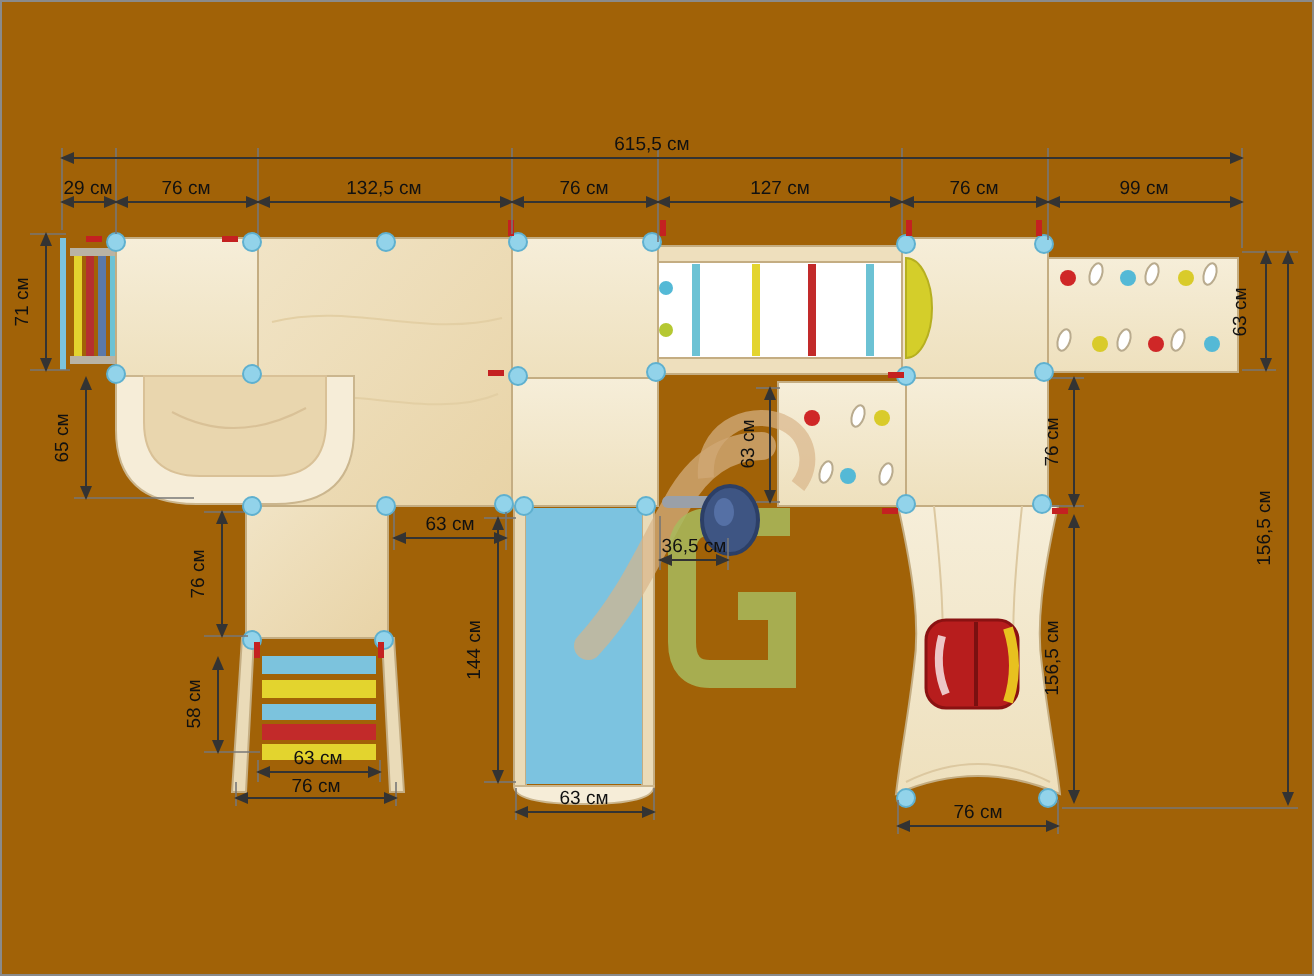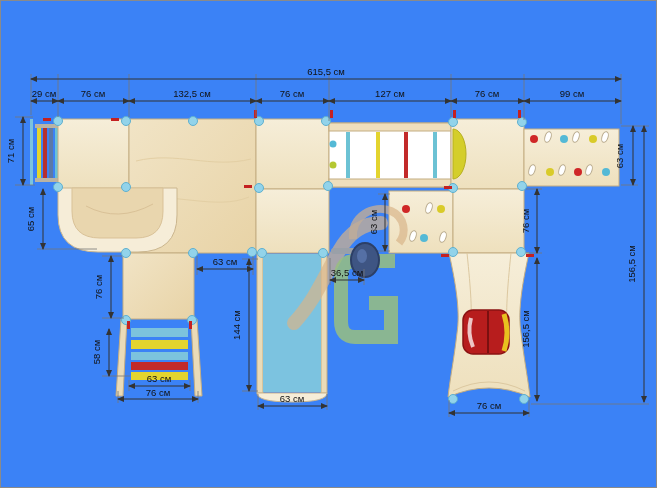--- a/index.html
+++ b/index.html
@@ -1,17 +1,17 @@
 <!DOCTYPE html>
 <html><head>
 <meta charset="utf-8">
 <style>
   html,body{margin:0;padding:0;background:#fff;}
   .canvas{
-    position:relative;width:655px;height:486px;background:#3b82f6;
+    position:relative;width:655px;height:486px;background:#a16207;
     border:1px solid #8a8a8a;overflow:hidden;
     font-family:"Liberation Sans", sans-serif;
   }
   svg{display:block;}
   text.dim{font-family:"Liberation Sans", sans-serif;font-size:9.5px;fill:#111;}
   .dimline{stroke:#333;stroke-width:1;}
   .wit{stroke:#777;stroke-width:0.8;}
   .wood-stroke{stroke:#c4ad82;stroke-width:1;}
 </style>
 </head>

